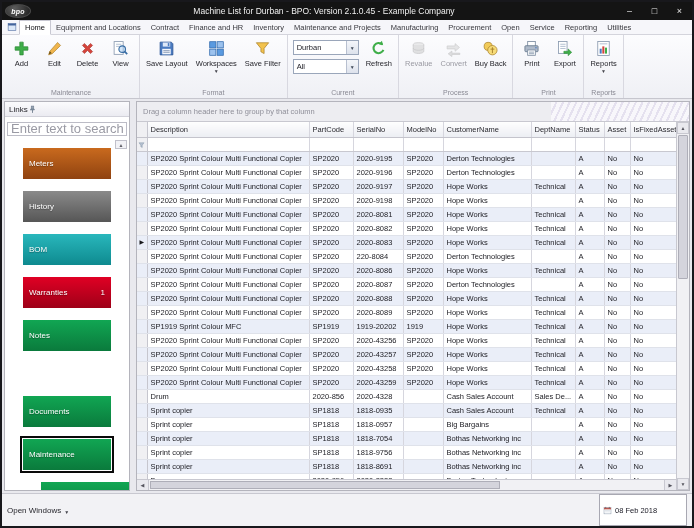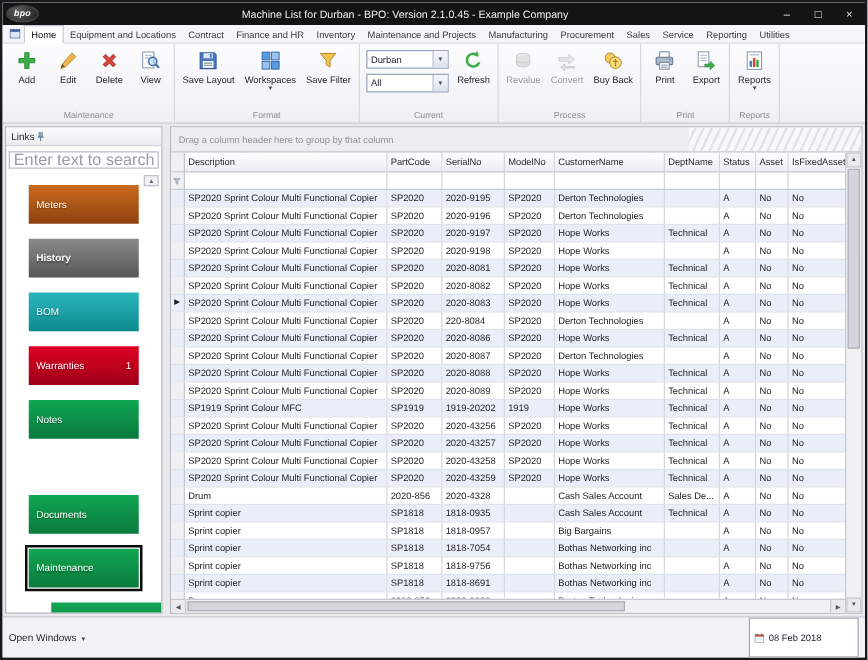--- a/index.html
+++ b/index.html
@@ -111,21 +111,21 @@
         </span>
       </div>
   <div class="tab active">Home</div>
       <div class="tab">Equipment and Locations</div>
       <div class="tab">Contract</div>
       <div class="tab">Finance and HR</div>
       <div class="tab">Inventory</div>
       <div class="tab">Maintenance and Projects</div>
       <div class="tab">Manufacturing</div>
       <div class="tab">Procurement</div>
-      <div class="tab">Sales</div>
+      <div class="tab">Open</div>
       <div class="tab">Service</div>
       <div class="tab">Reporting</div>
       <div class="tab">Utilities</div>
     </div>
 
   <div class="ribbon">
     <div class="rgroup">
       <div class="rbody">
         <div class="bigbtn">
           <span class="icn" data-icon="plus">
@@ -333,21 +333,21 @@
       <div class="searchwrap">
         <input class="search" type="text" placeholder="Enter text to search..." style="">
       </div>
       <div class="tiles">
         <div class="scrollup">
             <span data-icon="caret-up">▲</span>
           </div>
       <div class="tile" style="background: linear-gradient(rgb(201, 106, 30), rgb(143, 66, 16));">
             <span>Meters</span>
           </div>
-          <div class="tile" style="background: linear-gradient(rgb(138, 138, 138), rgb(86, 86, 86)); font-weight: bold;">
+          <div class="tile" style="background: linear-gradient(rgb(138, 138, 138), rgb(86, 86, 86));">
             <span>History</span>
           </div>
           <div class="tile" style="background: linear-gradient(rgb(41, 183, 188), rgb(14, 138, 143));">
             <span>BOM</span>
           </div>
           <div class="tile" style="background: linear-gradient(rgb(224, 0, 36), rgb(158, 0, 24));">
             <span>Warranties</span>
             <span>1</span>
           </div>
           <div class="tile" style="background: linear-gradient(rgb(17, 166, 83), rgb(10, 122, 60));">

